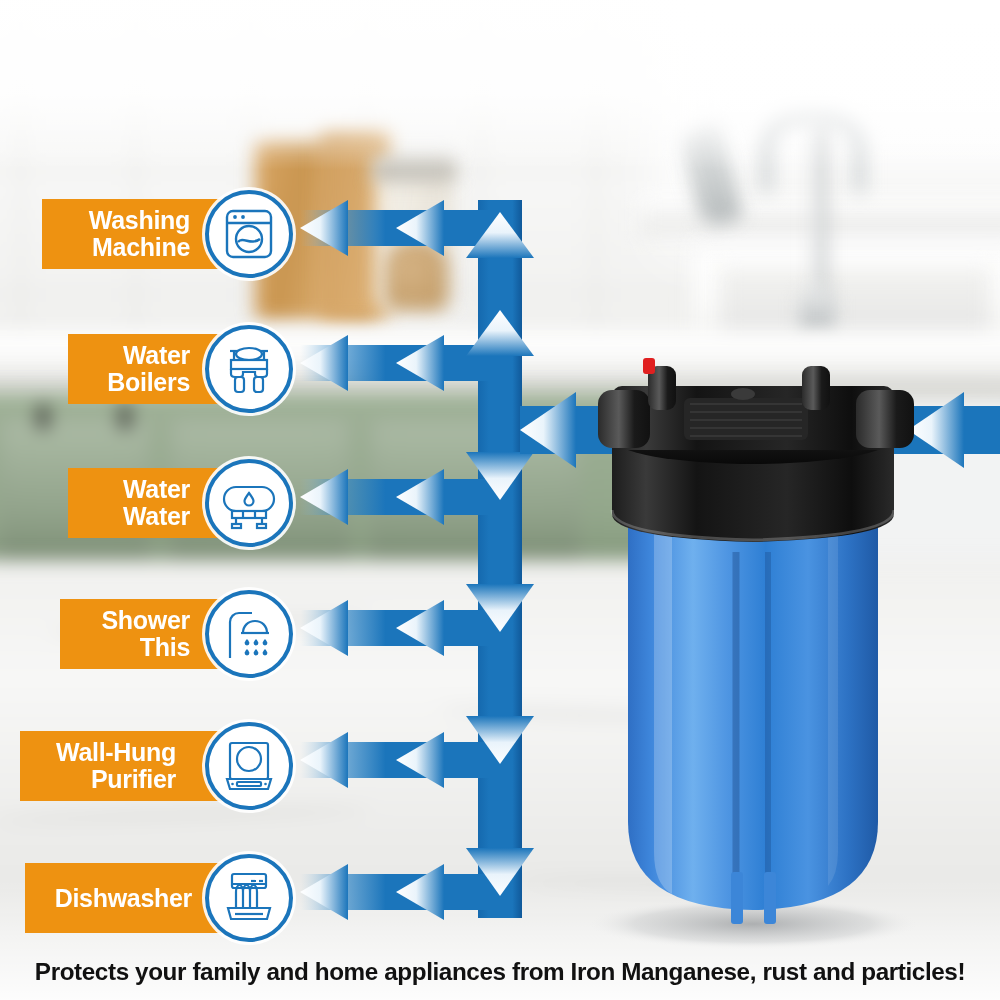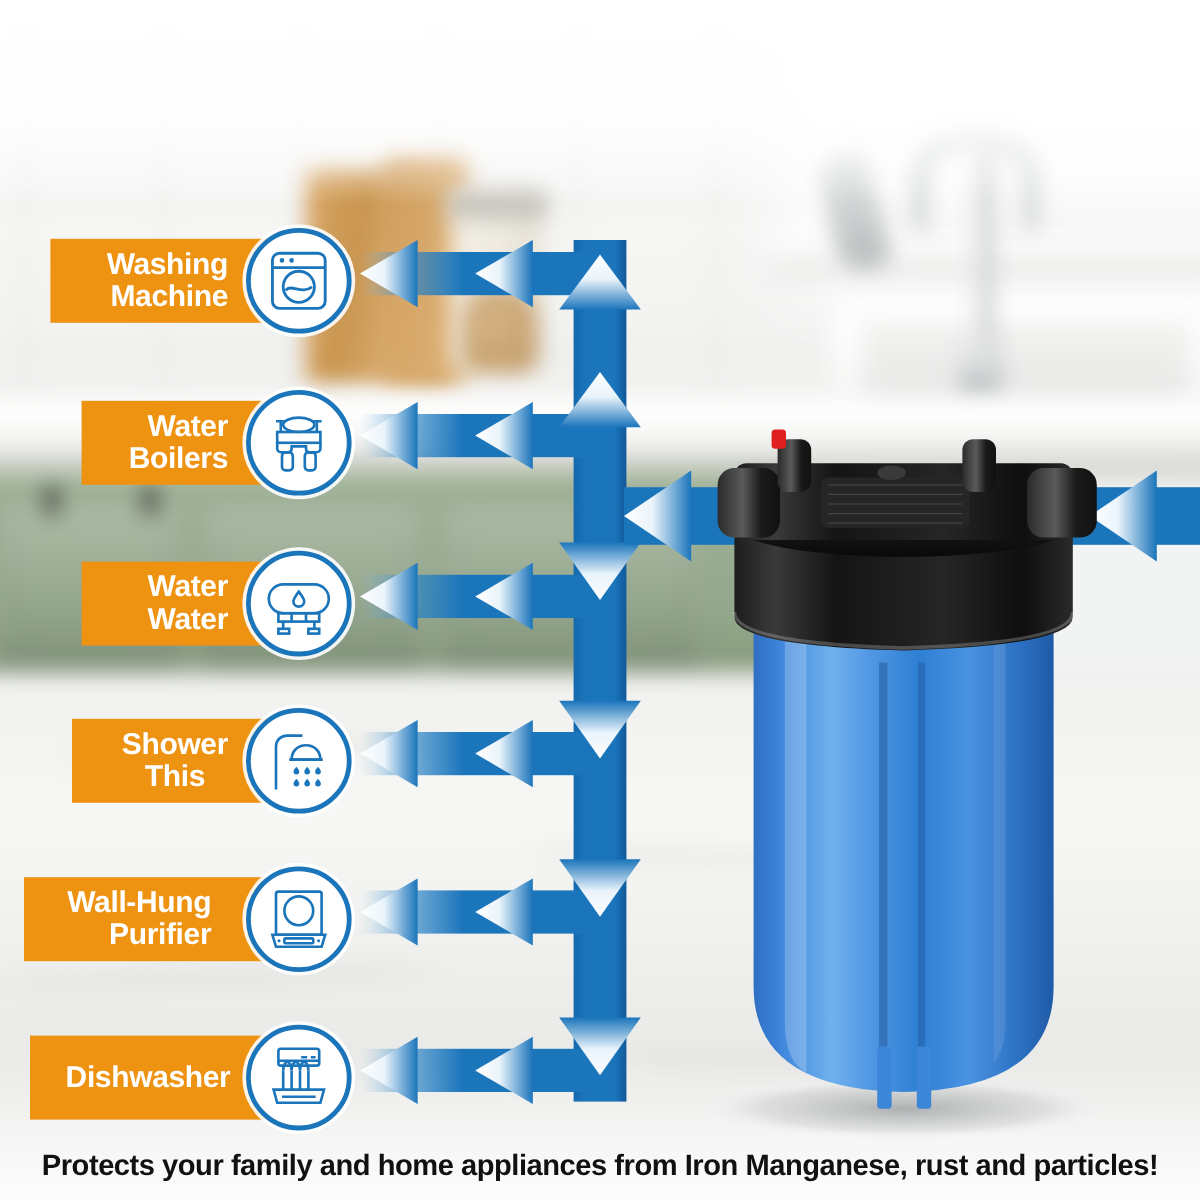--- a/index.html
+++ b/index.html
@@ -342,21 +342,21 @@
         <line x1="35" y1="36" x2="35" y2="43"></line>
         <line x1="16" y1="43" x2="16" y2="49"></line>
         <line x1="42" y1="43" x2="42" y2="49"></line>
         <rect x="12" y="49" width="9" height="4"></rect>
         <rect x="37" y="49" width="9" height="4"></rect>
       </svg>
     </div>
   </div>
 
   <div class="row" style="top:583px">
-    <div class="tag" style="left:60px;top:16px;width:182px;height:70px;text-align:center;">
+    <div class="tag" style="left:60px;top:16px;width:182px;height:70px;">
       <div>
         <span>Shower</span>
         <span>This</span>
       </div>
     </div>
     <div class="icon-circle" style="left:205px;top:7px;">
       <svg width="56" height="56" viewBox="0 0 56 56" fill="none" stroke="#1B75BB" stroke-width="2.2">
         <path d="M9 52V16c0-5 4-9 9-9h13"></path>
         <path d="M22 27c0-7 5-12 12-12s12 5 12 12z"></path>
         <line x1="20" y1="27" x2="48" y2="27"></line>

